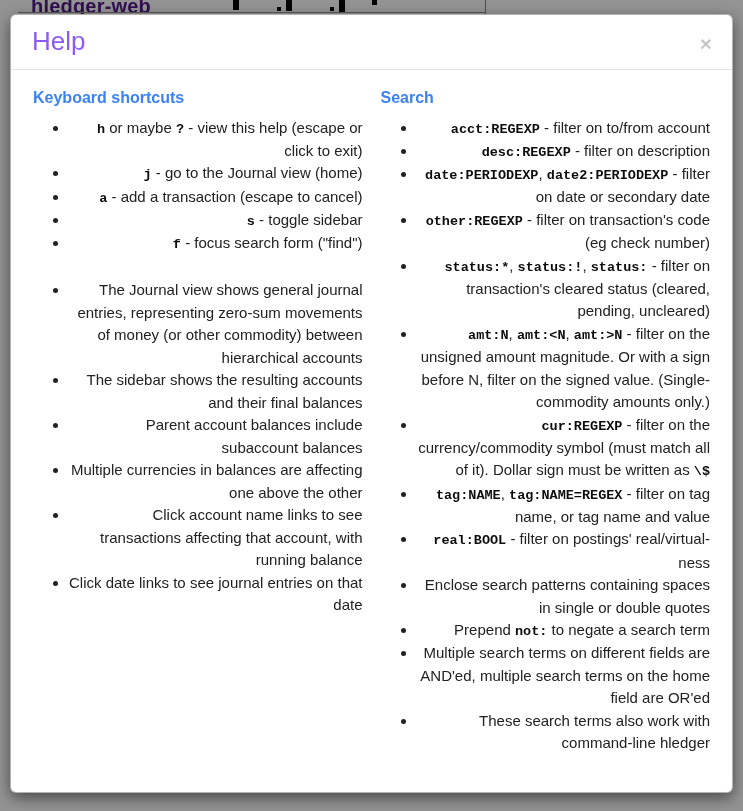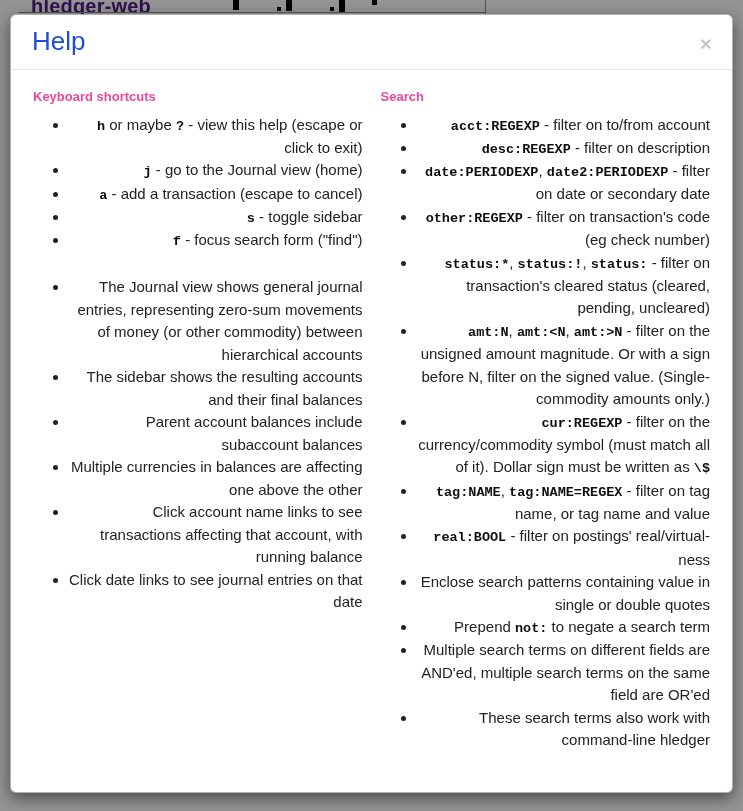--- a/index.html
+++ b/index.html
@@ -62,21 +62,21 @@
   }
   .modal-header {
     position: relative;
     padding: 12px 20px 13px 21px;
     border-bottom: 1px solid #e5e5e5;
   }
   .modal-title {
     margin: 0;
     font-size: 26px;
     font-weight: 400;
-    color: #1d4ed8;
+    color: #8b5cf6;
     line-height: 1.1;
   }
   .close-btn {
     position: absolute;
     right: 20px; top: 18px;
     border: none; background: none;
     padding: 0; margin: 0;
     font-size: 21px; font-weight: bold;
     line-height: 1;
     color: #000;
@@ -86,23 +86,23 @@
   }
 
   .modal-body {
     display: flex;
     gap: 18px;
     padding: 19px 22px 20px 22px;
   }
   .col { flex: 1 1 0; min-width: 0; }
 
   .section-heading {
-    font-size: 13px;
+    font-size: 16px;
     font-weight: bold;
-    color: #ec4899;
+    color: #3b82f6;
     margin: 24px 0 10px 0;
   }
   .col .section-heading:first-child { margin-top: 0; }
 
   .help-list {
     margin: 10px 0 24px 0;
     padding-left: 36px;
     list-style-type: disc;
     text-align: right;
   }
@@ -168,20 +168,20 @@
         <ul class="help-list">
           <li><code>acct:REGEXP</code> - filter on to/from account</li>
           <li><code>desc:REGEXP</code> - filter on description</li>
           <li><code>date:PERIODEXP</code>, <code>date2:PERIODEXP</code> - filter on date or secondary date</li>
           <li><code>other:REGEXP</code> - filter on transaction's code (eg check number)</li>
           <li><code>status:*</code>, <code>status:!</code>, <code>status:</code> - filter on transaction's cleared status (cleared, pending, uncleared)</li>
           <li><code>amt:N</code>, <code>amt:&lt;N</code>, <code>amt:&gt;N</code> - filter on the unsigned amount magnitude. Or with a sign before N, filter on the signed value. (Single-commodity amounts only.)</li>
           <li><code>cur:REGEXP</code> - filter on the currency/commodity symbol (must match all of it). Dollar sign must be written as <code>\$</code></li>
           <li><code>tag:NAME</code>, <code>tag:NAME=REGEX</code> - filter on tag name, or tag name and value</li>
           <li><code>real:BOOL</code> - filter on postings' real/virtual-ness</li>
-          <li>Enclose search patterns containing value in single or double quotes</li>
+          <li>Enclose search patterns containing spaces in single or double quotes</li>
           <li>Prepend <code>not:</code> to negate a search term</li>
-          <li>Multiple search terms on different fields are AND'ed, multiple search terms on the same field are OR'ed</li>
+          <li>Multiple search terms on different fields are AND'ed, multiple search terms on the home field are OR'ed</li>
           <li>These search terms also work with command-line hledger</li>
         </ul>
       </div>
   </div>
 </div>
 
 </body></html>

